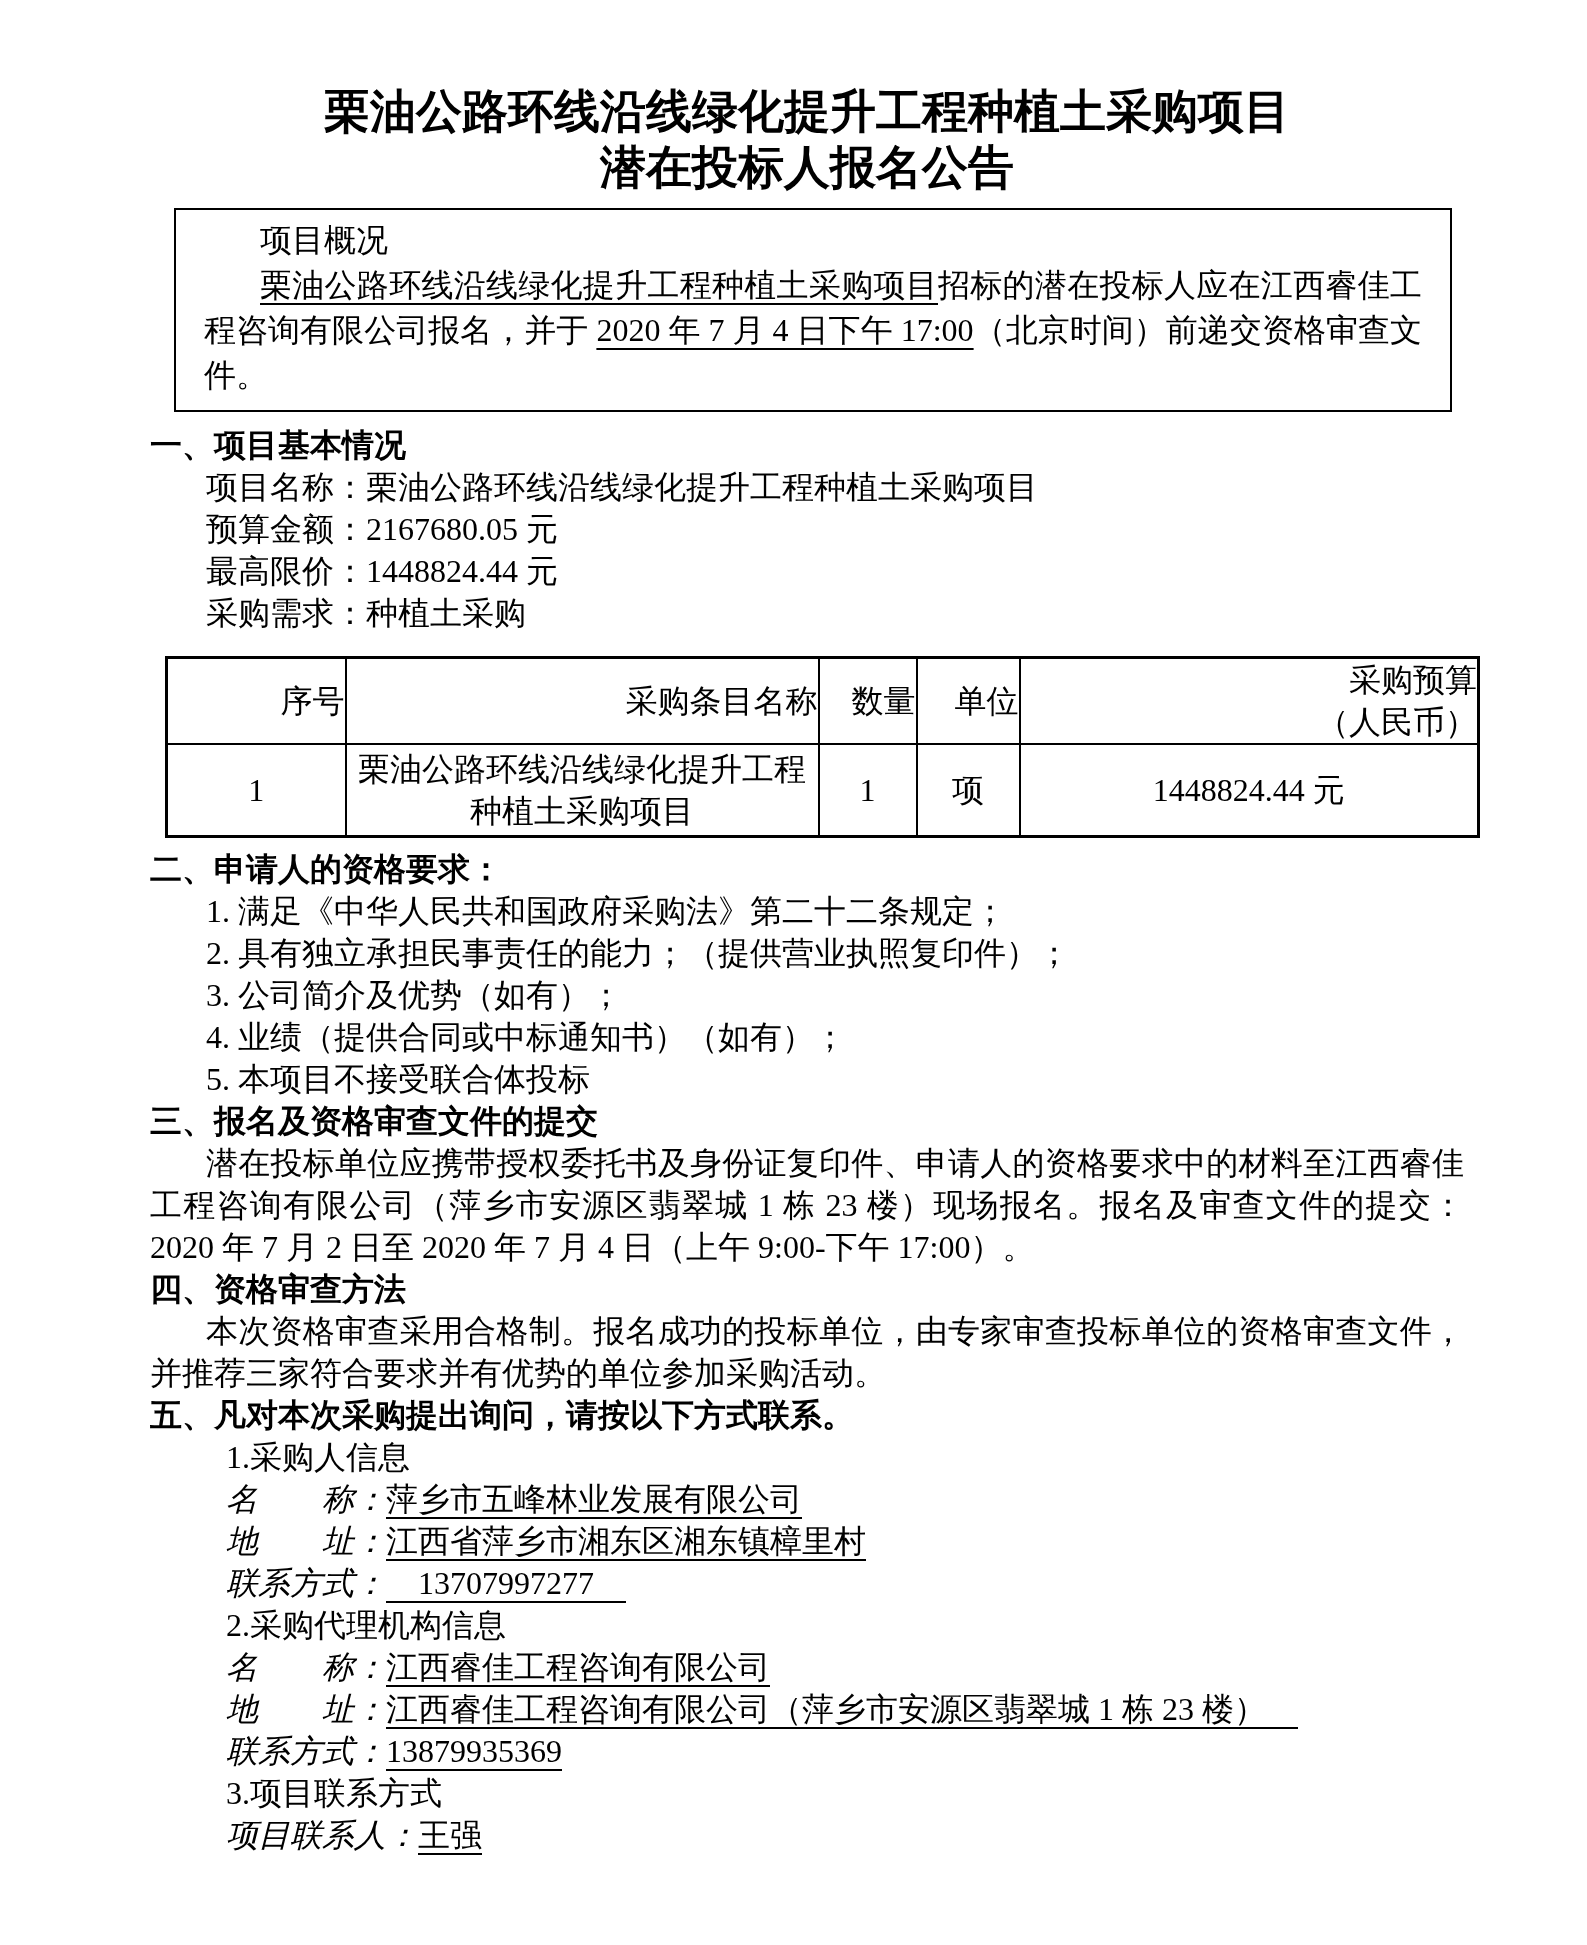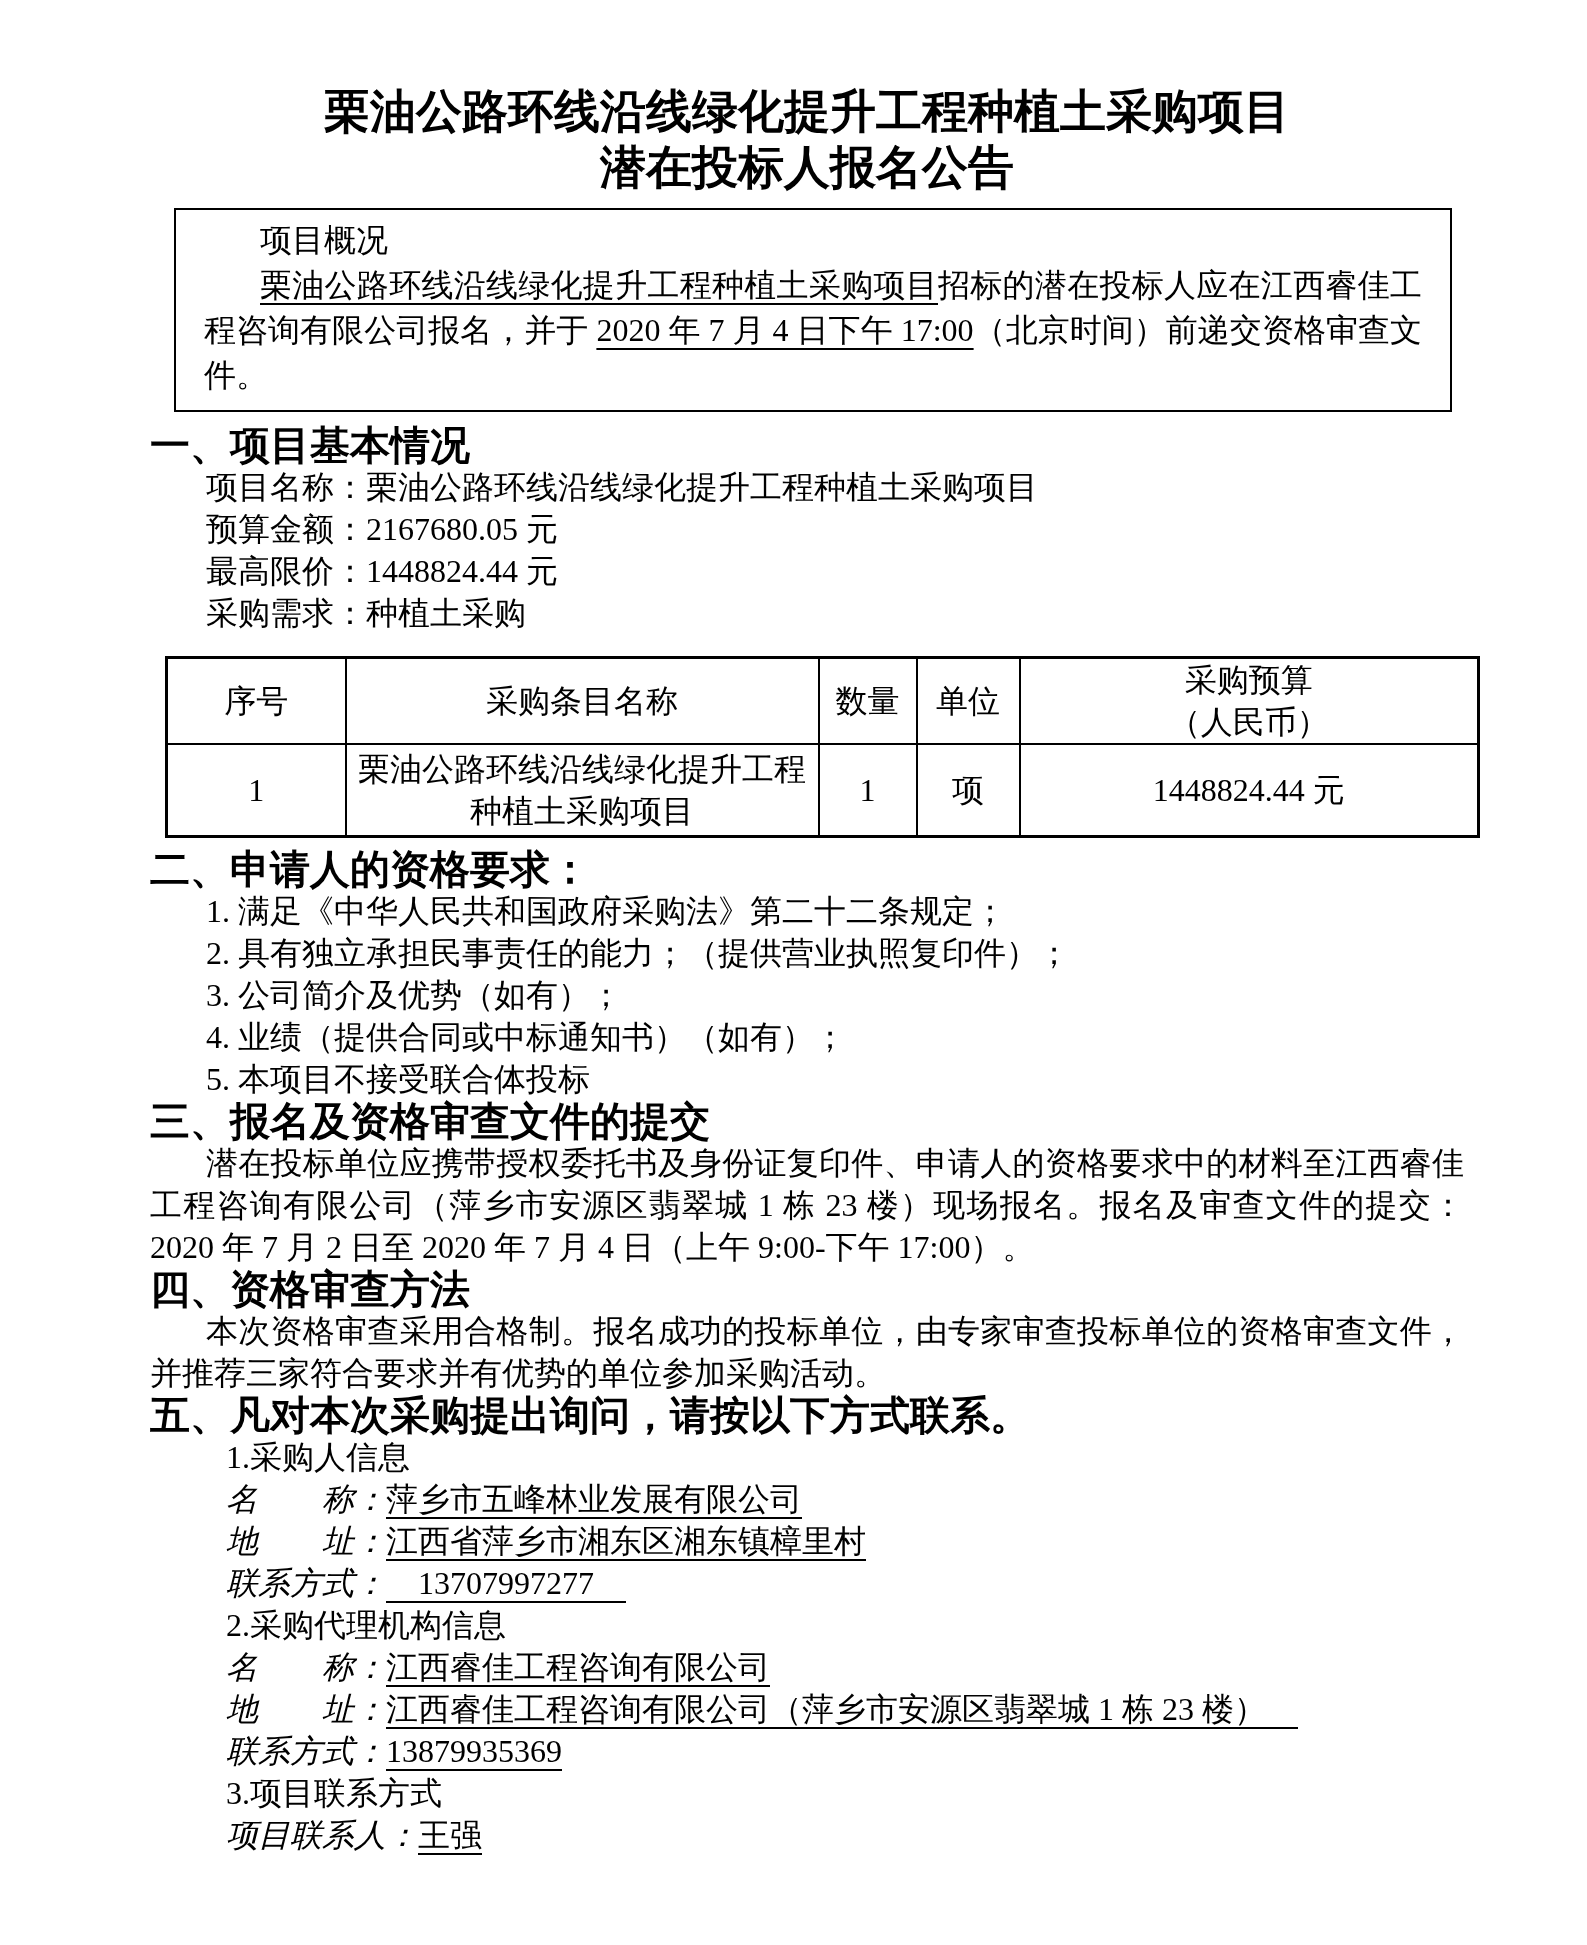--- a/index.html
+++ b/index.html
@@ -30,21 +30,21 @@
     width:1278px;
     border:2px solid #000;
     padding:8px 28px 12px 28px;
     line-height:45px;
   }
   .indent { text-indent:56px; }
   .justify { text-align:justify; }
   .sec-heading {
     font-family:"Liberation Sans","DejaVu Sans",sans-serif;
     font-weight:bold;
-    font-size:40px;
+    font-size:32px;
     line-height:42px;
     margin:0;
   }
   .mt12 { margin-top:12px; }
   .mt10 { margin-top:10px; }
   u {
     text-decoration:underline;
     text-decoration-thickness:2px;
     text-underline-offset:7px;
   }
@@ -56,21 +56,21 @@
     border:3px solid #000;
     text-align:center;
     line-height:42px;
   }
   .ptable th, .ptable td {
     border:2px solid #000;
     font-weight:normal;
     vertical-align:middle;
     padding:0;
   }
-  .ptable thead tr { height:84px; }
+  .ptable thead tr { height:84px;text-align:right; }
   .ptable tbody tr { height:92px; }
   .col-no { width:179px; }
   .col-name { width:473px; }
   .col-qty { width:98px; }
   .col-unit { width:103px; }
   .col-budget { width:459px; }
   .items { margin-left:56px; }
   .contact-block { margin-left:76px; }
   .clabel { white-space:pre;font-style:italic; }
 </style>

